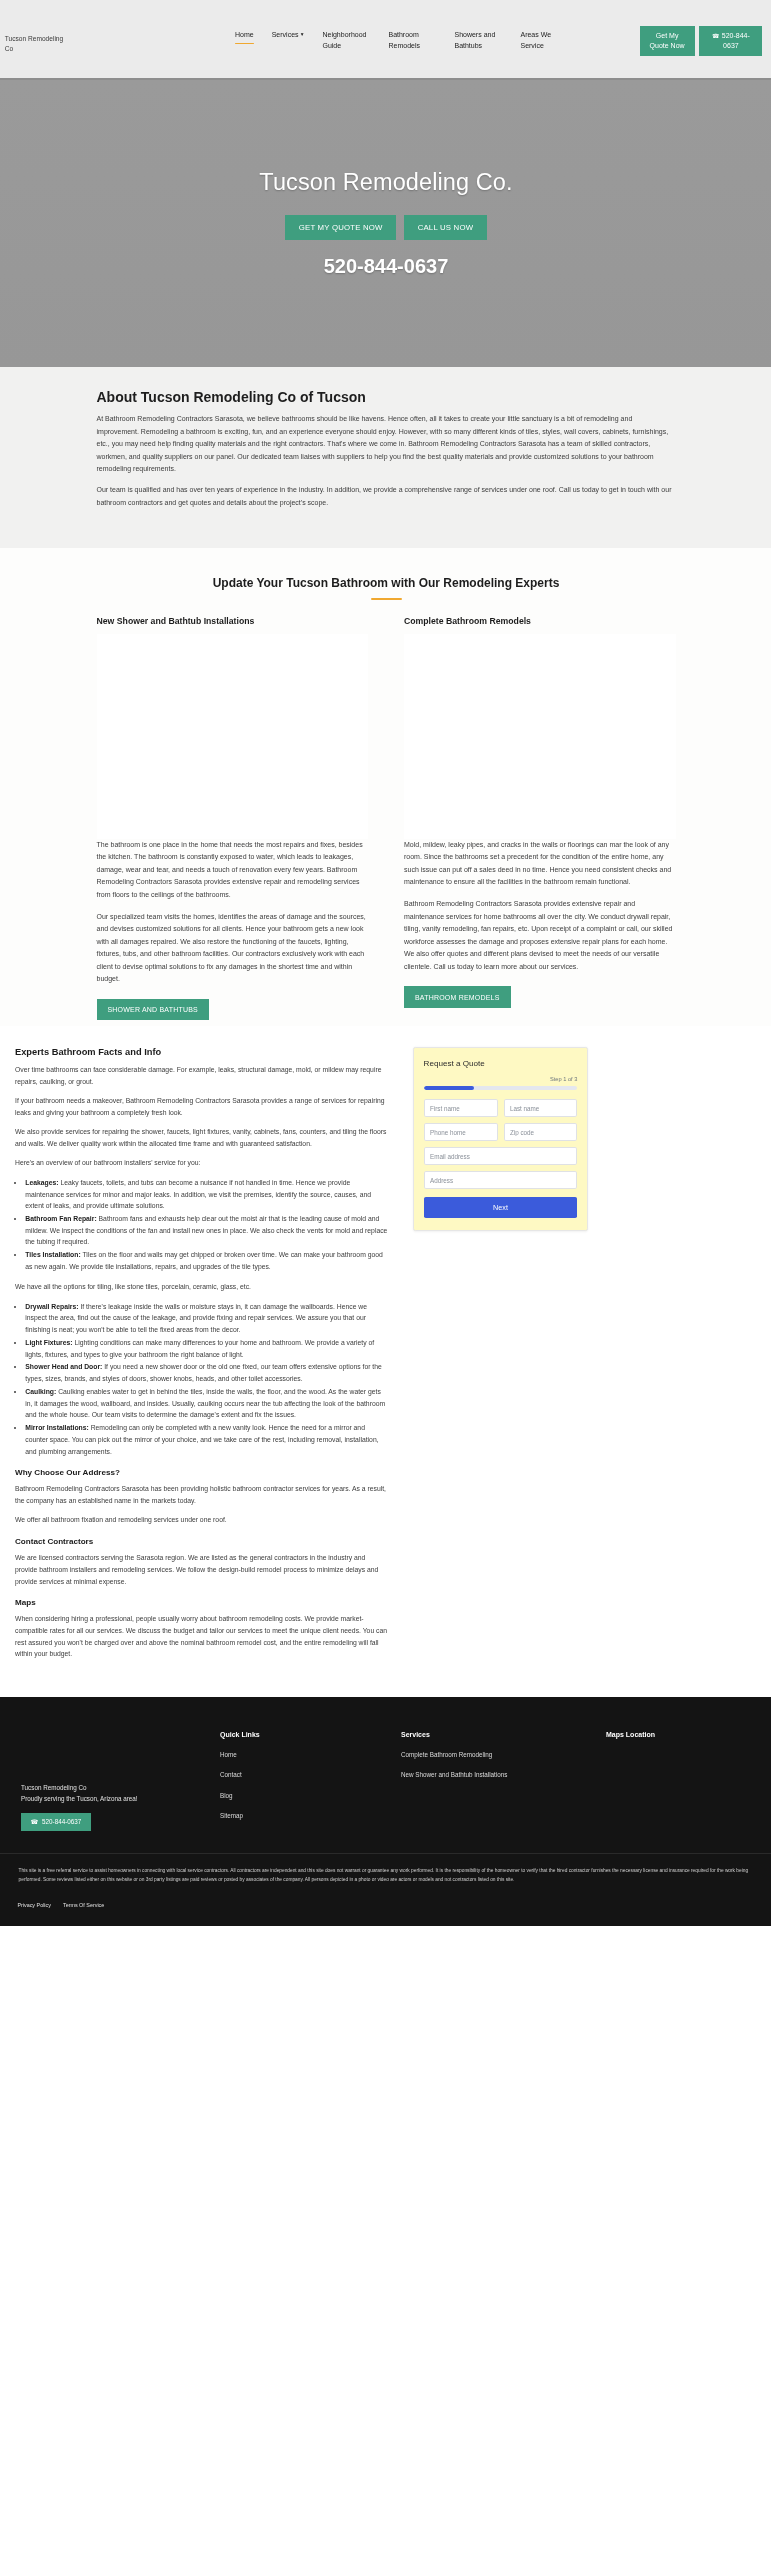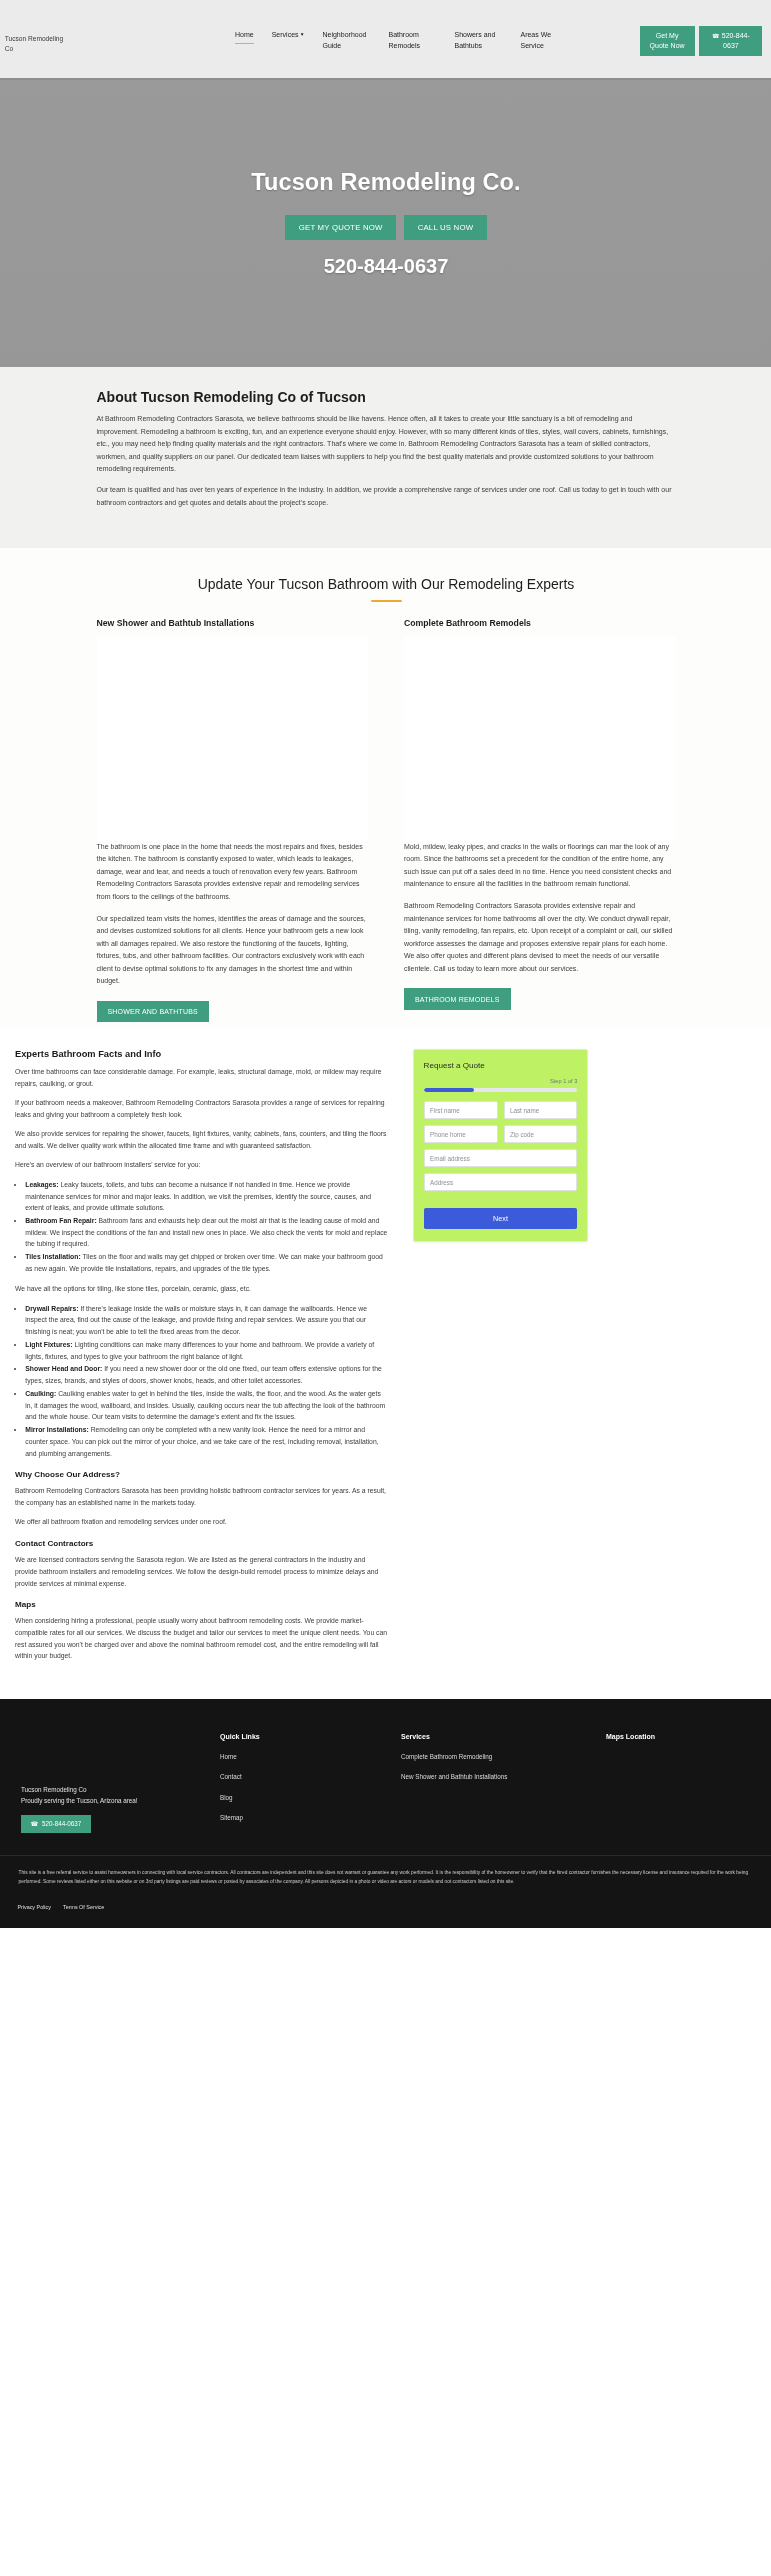--- a/index.html
+++ b/index.html
@@ -87,21 +87,21 @@
     display: flex;
     flex-direction: column;
     align-items: center;
     justify-content: center;
     text-align: center;
     color: #fff;
     border-top: 2.4px solid #8e8e8e;
   }
   .hero h1 {
     font-size: 23.5px;
-    font-weight: 700;
+    font-weight: 400;
     letter-spacing: 0.1px;
     text-shadow: 0 0.6px 1.8px rgba(0,0,0,.25);
   }
   .hero p {
     margin-top: 11px;
     font-size: 10.3px;
     line-height: 1.75;
     max-width: 277px;
     font-weight: 400;
     text-shadow: 0 0.6px 1.8px rgba(0,0,0,.25);
@@ -141,22 +141,22 @@
   p.body {
     font-size: 7px;
     line-height: 1.78;
     color: #3c3c3c;
     margin-bottom: 8.4px;
   }
 
   .sect-white { background: #fdfdfc; padding: 28px 0 6px; }
   .center-head {
     text-align: center;
-    font-size: 14px;
-    font-weight: 400;
+    font-size: 12px;
+    font-weight: 700;
     color: #1d1d1d;
   }
   .underline-orange {
     width: 31px; height: 2.4px;
     background: #f0a830;
     border-radius: 1.8px;
     margin: 7.2px auto 0;
   }
 
   .two-col {
@@ -208,21 +208,21 @@
   .main-col li {
     font-size: 6.8px;
     line-height: 1.72;
     color: #3c3c3c;
     margin-bottom: 1.2px;
   }
   .main-col li b { color: #1b1b1b; font-weight: 700; }
 
   
   .quote-card {
-    background: #bef264;
+    background: #fef9c3;
     border: 0.6px solid #e6e6e6;
     border-radius: 2.4px;
     box-shadow: 0 0.6px 2.4px rgba(0,0,0,.06);
     padding: 11px 9.6px 12px;
   }
   .quote-title { font-size: 8.1px; color: #2c2c2c; margin-bottom: 8.4px; }
   .step-label {
     text-align: right;
     font-size: 5.7px;
     color: #6c757d;
@@ -251,21 +251,21 @@
     font-size: 6.3px;
     color: #495057;
     font-family: inherit;
     background: #fff;
     outline: none;
     width: 100%;
   }
   .fin::placeholder { color: #8a9099; }
   .next-btn {
     width: 100%;
-    margin-top: 11px;
+    margin-top: 2px;
     background: #3b5bdb;
     color: #fff;
     border: none;
     border-radius: 1.8px;
     height: 20.5px;
     font-size: 7.2px;
     cursor: pointer;
     font-family: inherit;
   }
 

